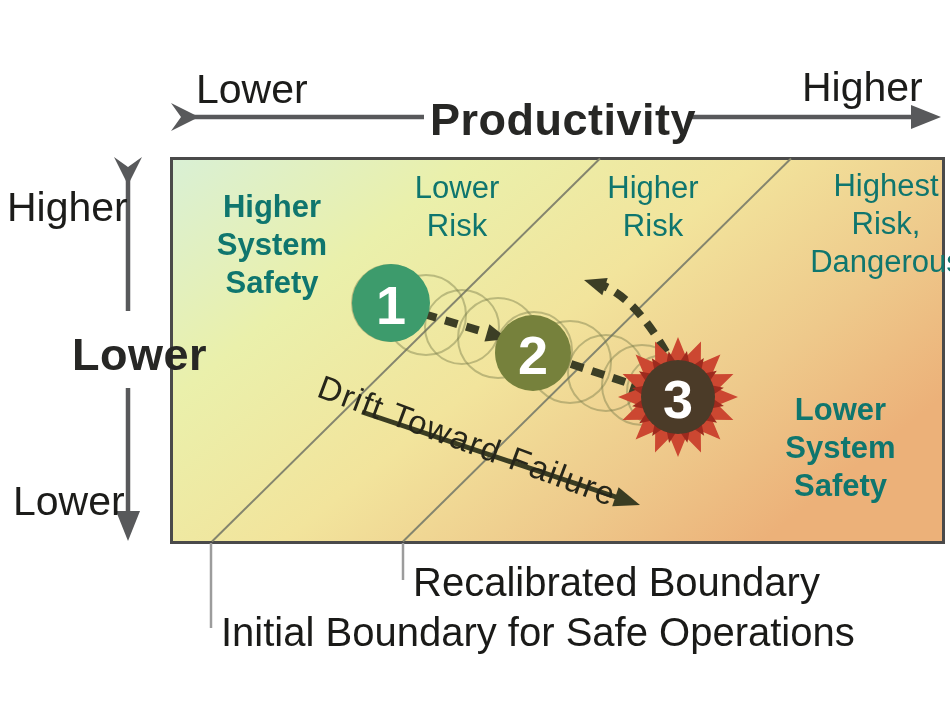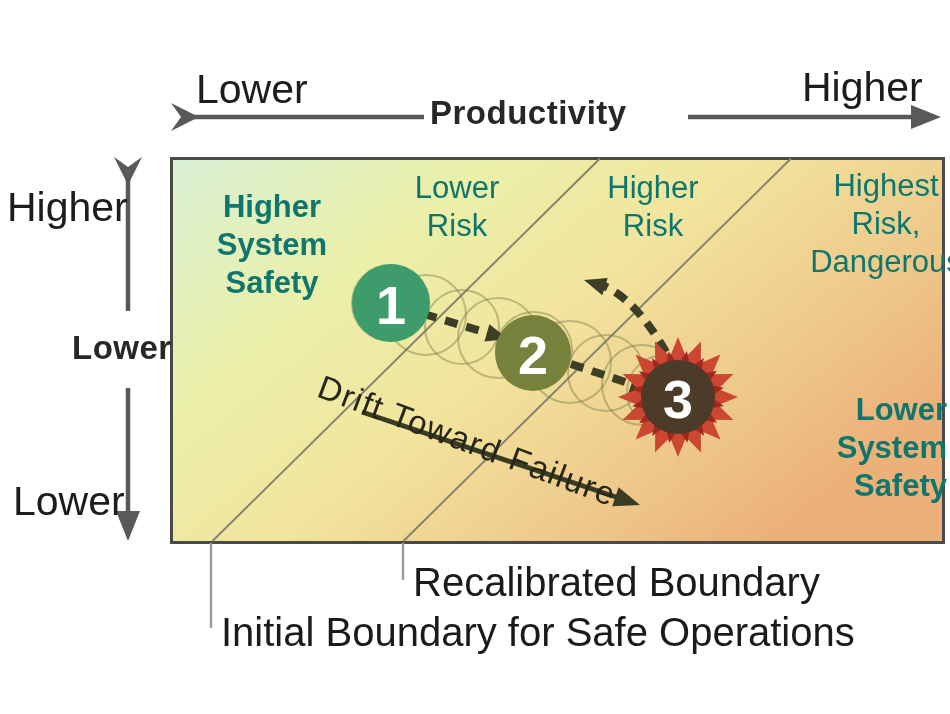--- a/index.html
+++ b/index.html
@@ -2,21 +2,21 @@
 <html><head>
 <meta charset="utf-8">
 <style>
   html,body{margin:0;padding:0;background:#ffffff;}
   .stage{
     position:relative;width:950px;height:714px;background:#ffffff;overflow:hidden;
     font-family:"Liberation Sans","DejaVu Sans",sans-serif;color:#1c1c1a;
   }
   .stage svg{position:absolute;left:0;top:0;}
   .lbl{position:absolute;font-size:41px;line-height:1.15;color:#1c1c1a;white-space:nowrap;}
-  .axis-title{font-size:33px;font-weight:bold;color:#272725;letter-spacing:.5px;}
+  .axis-title{font-size:45px;font-weight:bold;color:#272725;letter-spacing:.5px;}
   .zone{position:absolute;font-size:31px;line-height:1.23;text-align:center;color:#0f766e;white-space:normal;}
   .bold{font-weight:bold;color:#0f766e;}
   .drift{
     position:absolute;left:326px;top:368px;font-size:33px;letter-spacing:1.5px;color:#26261a;
     transform:rotate(20.5deg);transform-origin:0 0;white-space:nowrap;
   }
   .cap{position:absolute;font-size:40px;color:#1a1a18;white-space:nowrap;}
 </style>
 </head>
 <body>
@@ -106,20 +106,20 @@
   <div class="lbl axis-title" style="left:430px;top:94px;">Productivity</div>
 
   <div class="lbl" style="left:7px;top:184px;">Higher</div>
   <div class="lbl axis-title" style="left:72px;top:329px;">Lower</div>
   <div class="lbl" style="left:13px;top:478px;">Lower</div>
 
   <div class="zone bold" style="left:197px;top:188px;width:150px;">Higher System Safety</div>
   <div class="zone" style="left:386px;top:169px;width:142px;">Lower Risk</div>
   <div class="zone" style="left:582px;top:169px;width:142px;">Higher Risk</div>
   <div class="zone" style="left:802px;top:167px;width:168px;">Highest Risk, Dangerous</div>
-  <div class="zone bold" style="left:806px;top:391px;width:141px;text-align:right;">Lower System Safety</div>
+  <div class="zone bold" style="left:770px;top:391px;width:141px;">Lower System Safety</div>
 
   <div class="drift">Drift Toward Failure</div>
 
   <div class="cap" style="left:413px;top:560px;">Recalibrated Boundary</div>
   <div class="cap" style="left:221px;top:610px;">Initial Boundary for Safe Operations</div>
 
 </div>
 
 </body></html>

